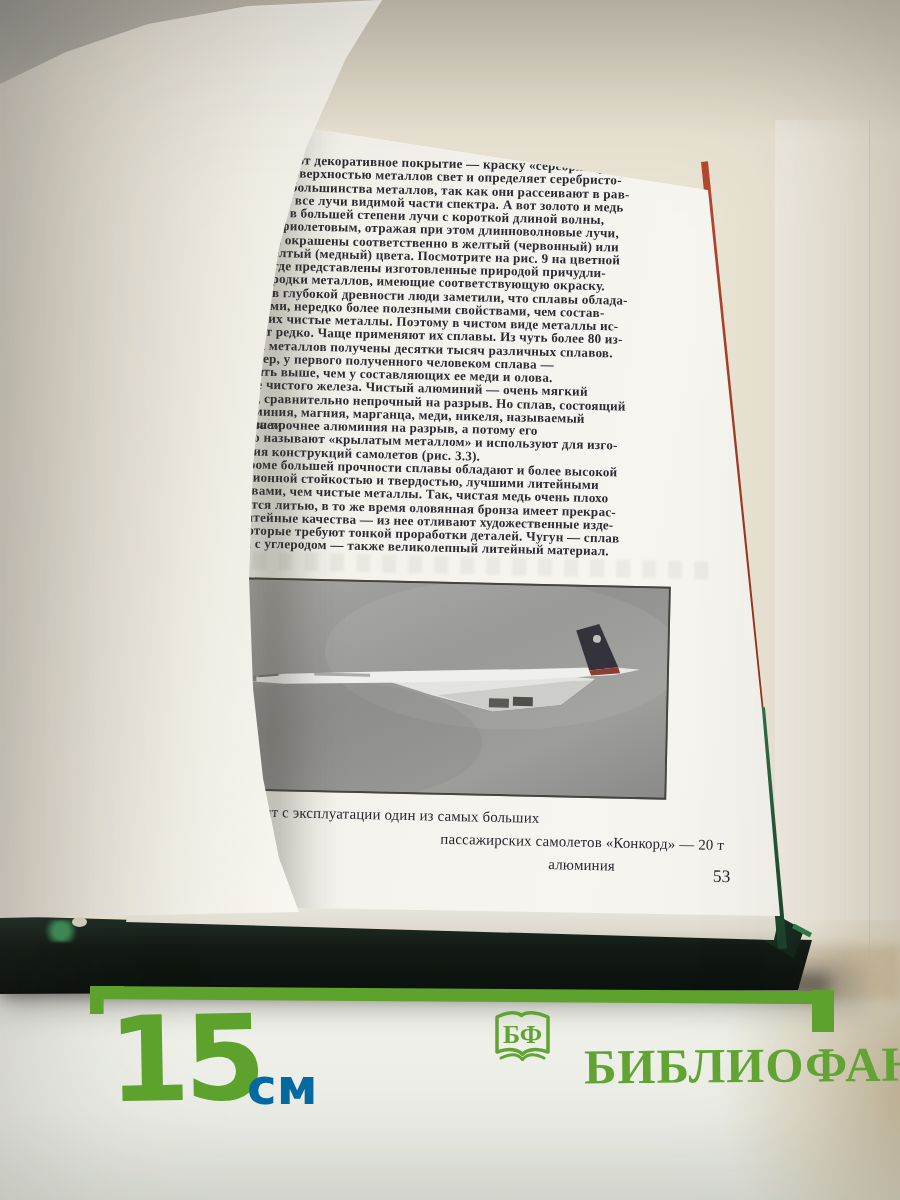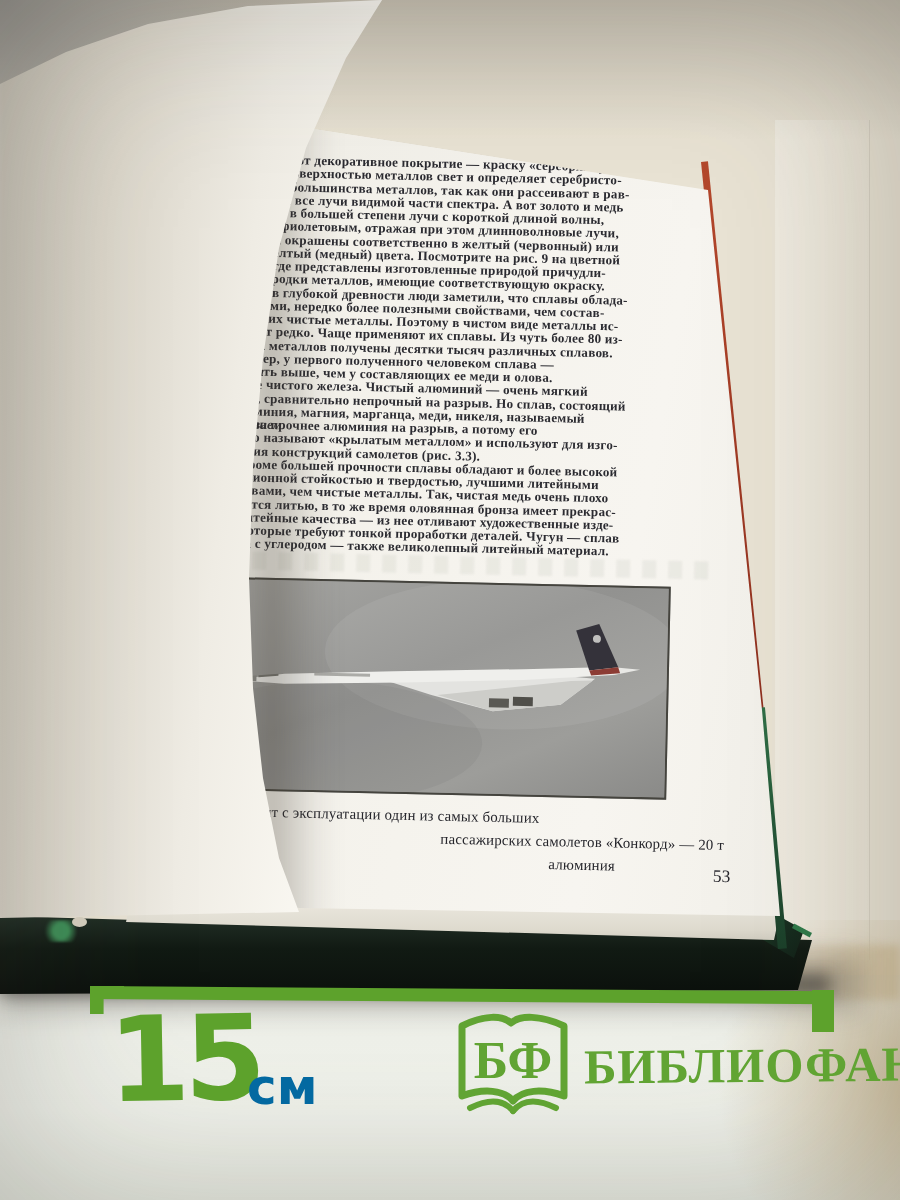--- a/index.html
+++ b/index.html
@@ -76,21 +76,21 @@
   .lline{position:relative;height:18.5px;line-height:18.5px;text-align:right;white-space:nowrap;}
   
   .ruler-line{left:92px;top:986px;width:740px;height:13px;transform-origin:left top;transform:rotate(.4deg);z-index:70;}
   .ruler-capL{left:90px;top:986px;width:34px;height:28px;z-index:70;
     clip-path:polygon(0 0,100% 0,100% 46%,40% 46%,40% 100%,0 100%);}
   .ruler-capR{left:812px;top:990px;width:22px;height:42px;z-index:70;}
   .ruler-15{left:108px;top:1000px;z-index:70;font-family:"DejaVu Sans",sans-serif;
     font-weight:bold;font-size:118px;line-height:118px;letter-spacing:-6px;transform:rotate(-1deg);}
   .ruler-cm{left:247px;top:1062px;z-index:70;font-family:"DejaVu Sans",sans-serif;
     font-weight:bold;font-size:50px;line-height:50px;}
-  .logo-icon{left:452px;top:1008px;width:122px;height:118px;z-index:70;}
+  .logo-icon{left:431px;top:1008px;width:122px;height:118px;z-index:70;text-align:center;}
   .logo-name{left:584px;top:1036px;z-index:70;font-family:"Liberation Serif",serif;
     font-weight:bold;font-size:49px;line-height:60px;letter-spacing:1px;transform:rotate(-.5deg);}
 </style>
 </head>
 <body>
 
 <div class="stage">
 
   <div class="bg-topdim"></div>
   <div class="bg-greyTL"></div>

